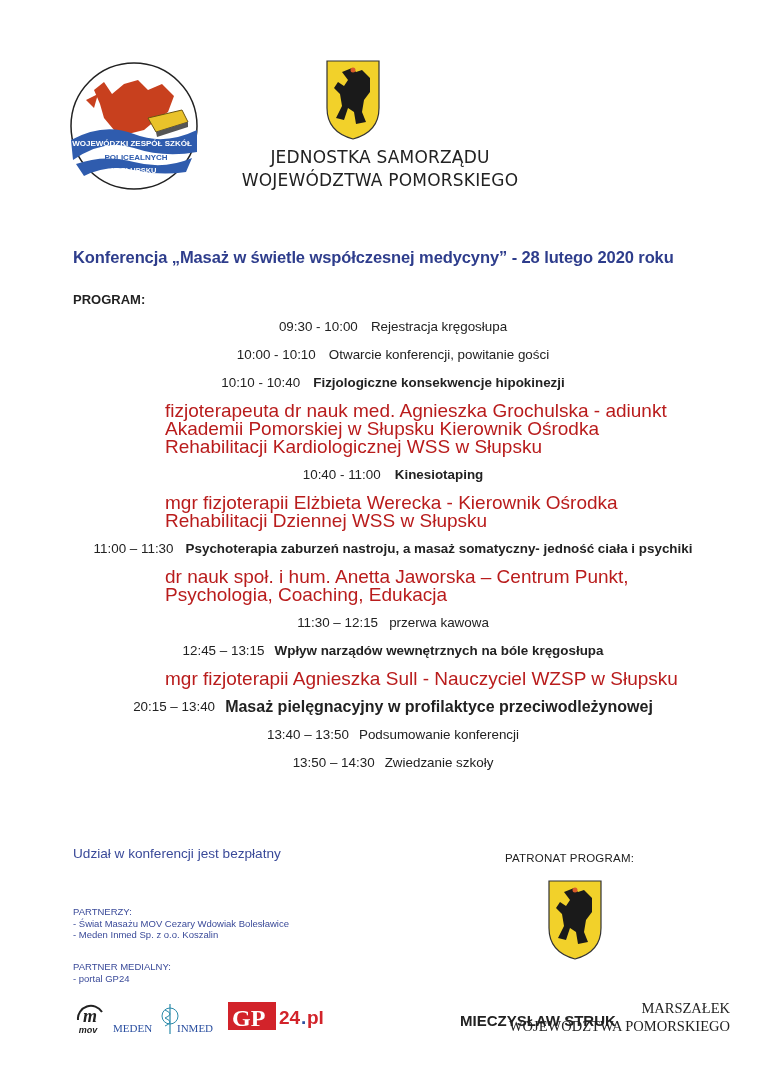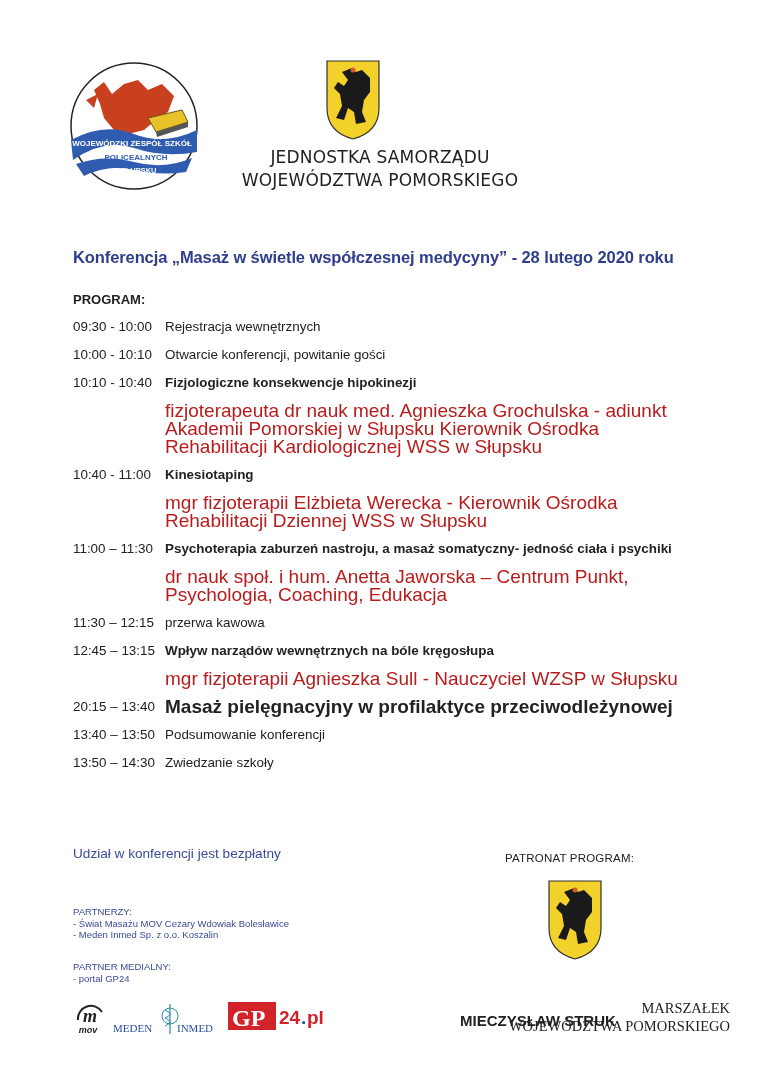--- a/index.html
+++ b/index.html
@@ -8,21 +8,21 @@
 
   .school-logo { position: absolute; left: 64px; top: 60px; width: 140px; height: 132px; }
   .crest-top { position: absolute; left: 326px; top: 60px; width: 54px; height: 80px; }
   .unit-title { position: absolute; left: 230px; top: 146px; width: 300px; text-align: center;
     font-family: "DejaVu Sans", sans-serif; font-size: 17px; line-height: 23px; color: #222; letter-spacing: 0.2px; }
 
   .conf-title { position: absolute; left: 73px; top: 248px; font-size: 16.5px; font-weight: bold; color: #2e3d8c; letter-spacing: -0.1px; }
   .program-label { position: absolute; left: 73px; top: 292px; font-size: 13px; font-weight: bold; color: #222; }
 
   .agenda { position: absolute; left: 73px; top: 318px; width: 640px; }
-  .row { display: flex; font-size: 13.4px; line-height: 18px; margin-bottom: 10px; }
+  .row { display: flex; font-size: 13.4px; line-height: 18px; margin-bottom: 10px; justify-content: center; }
   .row .time { width: 92px; flex-shrink: 0; color: #222; white-space: nowrap; }
   .row .title { color: #222; }
   .row .title.bold { font-weight: bold; }
   .speaker { margin-left: 92px; font-size: 19px; line-height: 18px; color: #b91c1c; margin-bottom: 10px; padding-right: 10px; }
 
   .free-note { position: absolute; left: 73px; top: 846px; font-size: 13.6px; color: #3a4a99; }
 
   .partners { position: absolute; left: 73px; top: 906px; font-size: 9.5px; line-height: 11.5px; color: #3a4a99; }
   .partners .head { color: #3a4a99; }
   .media { position: absolute; left: 73px; top: 961px; font-size: 9.5px; line-height: 11.5px; color: #3a4a99; }
@@ -69,21 +69,21 @@
   <div>WOJEWÓDZTWA POMORSKIEGO</div>
 </div>
 
 <div class="conf-title">Konferencja „Masaż w świetle współczesnej medycyny” - 28 lutego 2020 roku</div>
 <div class="program-label">PROGRAM:</div>
 
 <div class="agenda">
   <div>
     <div class="row">
         <span class="time">09:30 - 10:00</span>
-        <span class="title">Rejestracja wewnętrznych</span>
+        <span class="title">Rejestracja kręgosłupa</span>
       </div>
   </div>
   <div>
     <div class="row">
         <span class="time">10:00 - 10:10</span>
         <span class="title">Otwarcie konferencji, powitanie gości</span>
       </div>
   </div>
   <div>
     <div class="row">
@@ -115,21 +115,21 @@
   <div>
     <div class="row">
         <span class="time">12:45 – 13:15</span>
         <span class="title bold">Wpływ narządów wewnętrznych na bóle kręgosłupa</span>
       </div>
     <div class="speaker">mgr fizjoterapii Agnieszka Sull - Nauczyciel  WZSP w Słupsku</div>
   </div>
   <div>
     <div class="row">
         <span class="time">20:15 – 13:40</span>
-        <span class="title bold" style="font-size:19px">Masaż pielęgnacyjny w profilaktyce przeciwodleżynowej</span>
+        <span class="title bold" style="font-size:16px">Masaż pielęgnacyjny w profilaktyce przeciwodleżynowej</span>
       </div>
   </div>
   <div>
     <div class="row">
         <span class="time">13:40 – 13:50</span>
         <span class="title">Podsumowanie konferencji</span>
       </div>
   </div>
   <div>
     <div class="row">

